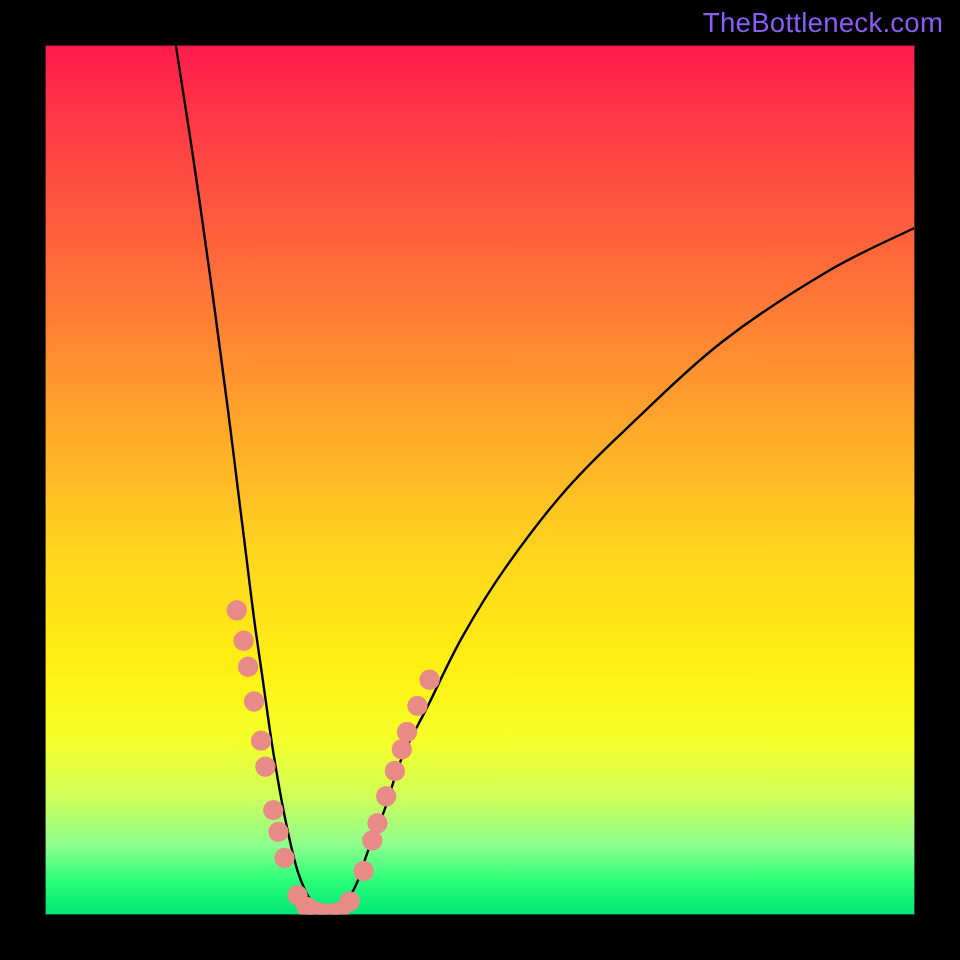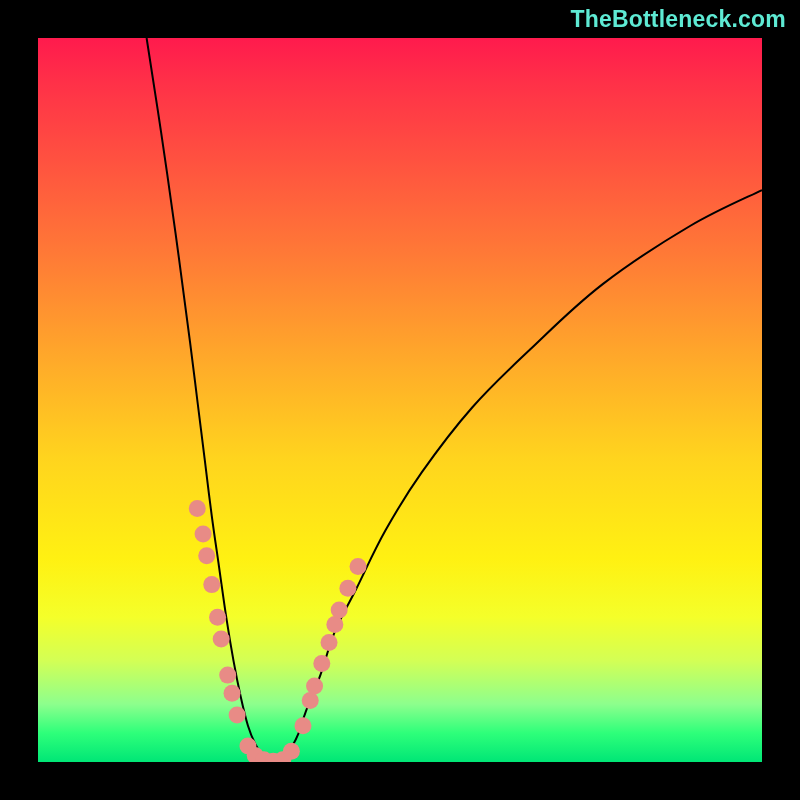--- a/index.html
+++ b/index.html
@@ -37,23 +37,23 @@
       #d3ff55 86%,
       #8dff8d 92%,
       #2eff7a 96%,
       #00e676 100%
     );
   }
   .watermark {
     position: absolute;
     top: 6px;
     right: 14px;
-    color: #5eead4;
+    color: #8b5cf6;
     font-size: 23px;
-    font-weight: 700;
+    font-weight: 400;
     letter-spacing: 0.2px;
     user-select: none;
   }
   svg.curves {
     position: absolute;
     top: 0;
     left: 0;
     width: 724px;
     height: 724px;
   }

